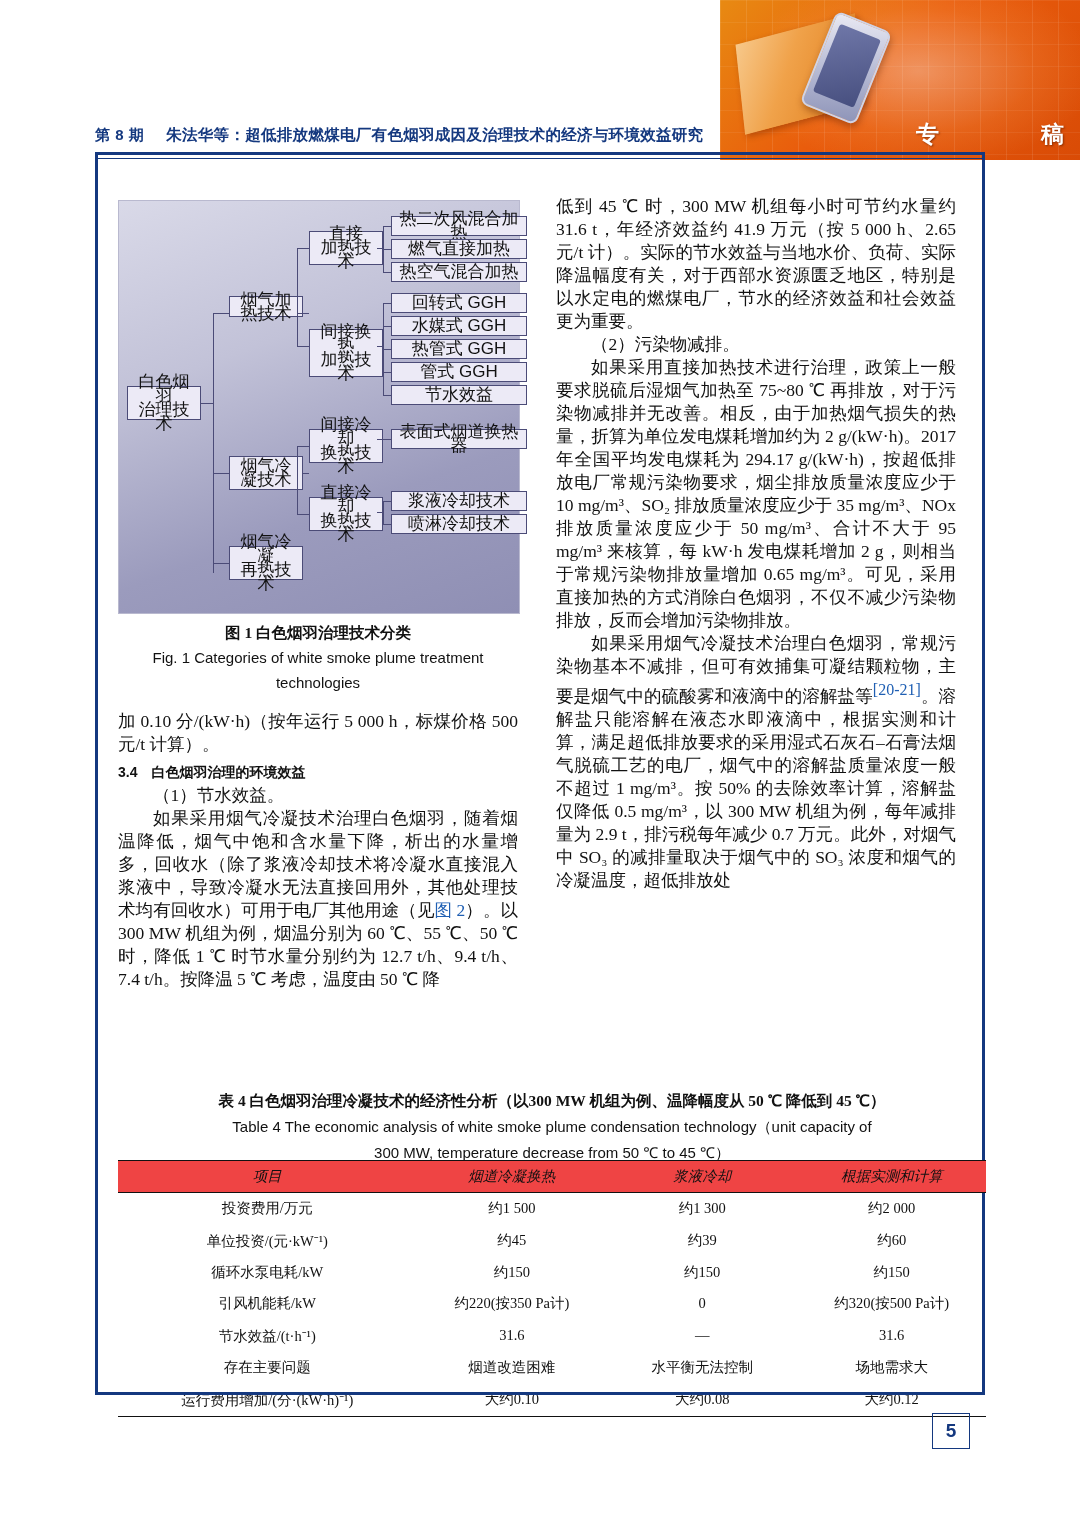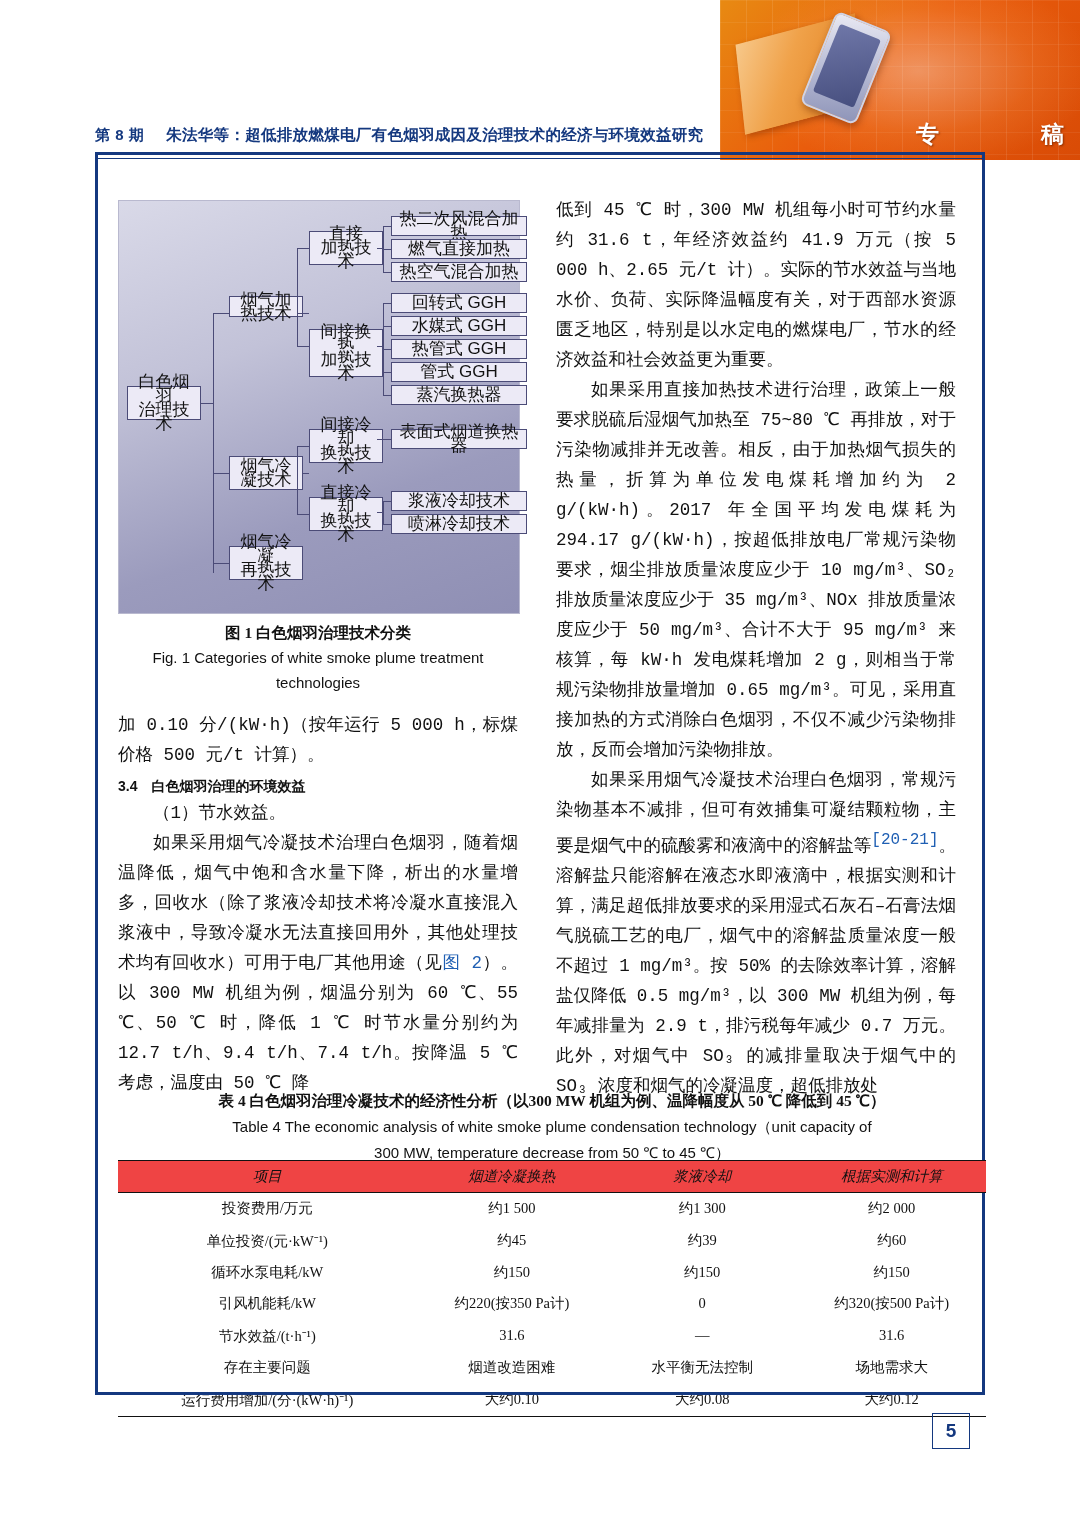--- a/index.html
+++ b/index.html
@@ -80,23 +80,23 @@
   .sidebar-line-r{
     position:absolute;left:982px;top:152px;width:3px;height:1240px;background:#14387f;
   }
 
   
   .col{position:absolute;top:195px;width:400px;}
   .col-left{left:118px;}
   .col-right{left:556px;}
 
   p.body{
-    font-size:17.5px;line-height:30px;text-align:justify;margin:0 0 0 0;
+    font-size:17.5px;line-height:23px;text-align:justify;margin:0 0 0 0;
     text-justify:inter-ideograph;
-    font-family:Liberation Mono, monospace;
+    font-family:Liberation Serif, serif;
   }
   p.indent{text-indent:2em;}
   .sec-head{
     font-family:"Liberation Sans",sans-serif;font-weight:bold;font-size:14px;margin:8px 0 2px 0;
   }
   .sec-head .num{margin-right:14px;}
   .link{color:#1f5fb3;}
   .sup{font-size:16px;vertical-align:super;color:#1f5fb3;}
 
   
@@ -201,21 +201,21 @@
 换热技术</div>
 
     <div class="node w4" style="left:272px;top:15px;height:20px;">热二次风混合加热</div>
     <div class="node w4" style="left:272px;top:38px;height:20px;">燃气直接加热</div>
     <div class="node w4" style="left:272px;top:61px;height:20px;">热空气混合加热</div>
 
     <div class="node w4" style="left:272px;top:92px;height:20px;">回转式 GGH</div>
     <div class="node w4" style="left:272px;top:115px;height:20px;">水媒式 GGH</div>
     <div class="node w4" style="left:272px;top:138px;height:20px;">热管式 GGH</div>
     <div class="node w4" style="left:272px;top:161px;height:20px;">管式 GGH</div>
-    <div class="node w4" style="left:272px;top:184px;height:20px;">蒸汽换热器</div>
+    <div class="node w4" style="left:272px;top:184px;height:20px;">节水效益</div>
 
     <div class="node w4" style="left:272px;top:228px;height:20px;">表面式烟道换热器</div>
 
     <div class="node w4" style="left:272px;top:290px;height:20px;">浆液冷却技术</div>
     <div class="node w4" style="left:272px;top:313px;height:20px;">喷淋冷却技术</div>
 
     <div class="edge h" style="left:82px;top:202px;width:12px;"></div>
     <div class="edge v" style="left:94px;top:112px;height:260px;"></div>
     <div class="edge h" style="left:94px;top:112px;width:16px;"></div>
     <div class="edge h" style="left:94px;top:272px;width:16px;"></div>
@@ -263,20 +263,21 @@
     <p class="body">加 0.10 分/(kW·h)（按年运行 5 000 h，标煤价格 500 元/t 计算）。</p>
     <div class="sec-head">
       <span class="num">3.4</span><span>白色烟羽治理的环境效益</span>
     </div>
     <p class="body indent">（1）节水效益。</p>
     <p class="body indent"><span>如果采用烟气冷凝技术治理白色烟羽，随着烟温降低，烟气中饱和含水量下降，析出的水量增多，回收水（除了浆液冷却技术将冷凝水直接混入浆液中，导致冷凝水无法直接回用外，其他处理技术均有回收水）可用于电厂其他用途（见</span><span class="link">图 2</span><span>）。以 300 MW 机组为例，烟温分别为 60 ℃、55 ℃、50 ℃ 时，降低 1 ℃ 时节水量分别约为 12.7 t/h、9.4 t/h、7.4 t/h。按降温 5 ℃ 考虑，温度由 50 ℃ 降</span></p>
   </div>
 
   <div class="col col-right" style="top:195px;">
     <p class="body">低到 45 ℃ 时，300 MW 机组每小时可节约水量约 31.6 t，年经济效益约 41.9 万元（按 5 000 h、2.65 元/t 计）。实际的节水效益与当地水价、负荷、实际降温幅度有关，对于西部水资源匮乏地区，特别是以水定电的燃煤电厂，节水的经济效益和社会效益更为重要。</p>
+    <p class="body indent">（2）污染物减排。</p>
     <p class="body indent">如果采用直接加热技术进行治理，政策上一般要求脱硫后湿烟气加热至 75~80 ℃ 再排放，对于污染物减排并无改善。相反，由于加热烟气损失的热量，折算为单位发电煤耗增加约为 2 g/(kW·h)。2017 年全国平均发电煤耗为 294.17 g/(kW·h)，按超低排放电厂常规污染物要求，烟尘排放质量浓度应少于 10 mg/m³、SO₂ 排放质量浓度应少于 35 mg/m³、NOx 排放质量浓度应少于 50 mg/m³、合计不大于 95 mg/m³ 来核算，每 kW·h 发电煤耗增加 2 g，则相当于常规污染物排放量增加 0.65 mg/m³。可见，采用直接加热的方式消除白色烟羽，不仅不减少污染物排放，反而会增加污染物排放。</p>
     <p class="body indent"><span>如果采用烟气冷凝技术治理白色烟羽，常规污染物基本不减排，但可有效捕集可凝结颗粒物，主要是烟气中的硫酸雾和液滴中的溶解盐等</span><span class="sup">[20-21]</span><span>。溶解盐只能溶解在液态水即液滴中，根据实测和计算，满足超低排放要求的采用湿式石灰石–石膏法烟气脱硫工艺的电厂，烟气中的溶解盐质量浓度一般不超过 1 mg/m³。按 50% 的去除效率计算，溶解盐仅降低 0.5 mg/m³，以 300 MW 机组为例，每年减排量为 2.9 t，排污税每年减少 0.7 万元。此外，对烟气中 SO₃ 的减排量取决于烟气中的 SO₃ 浓度和烟气的冷凝温度，超低排放处</span></p>
   </div>
 
   <div class="tabcap">
     <div class="cn">表 4   白色烟羽治理冷凝技术的经济性分析（以300 MW 机组为例、温降幅度从 50 ℃ 降低到 45 ℃）</div>
     <div class="en">Table 4   The economic analysis of white smoke plume condensation technology（unit capacity of</div>
     <div class="en">300 MW, temperature decrease from 50 ℃ to 45 ℃）</div>
   </div>
 

